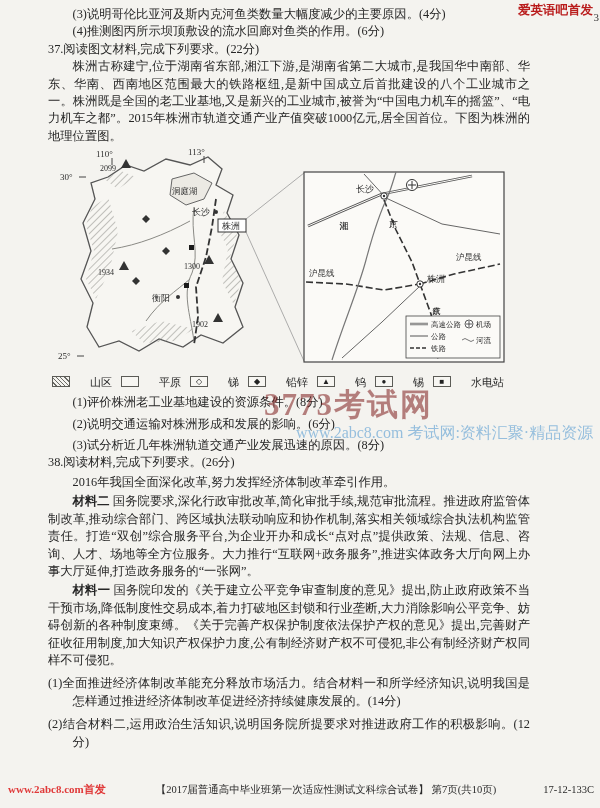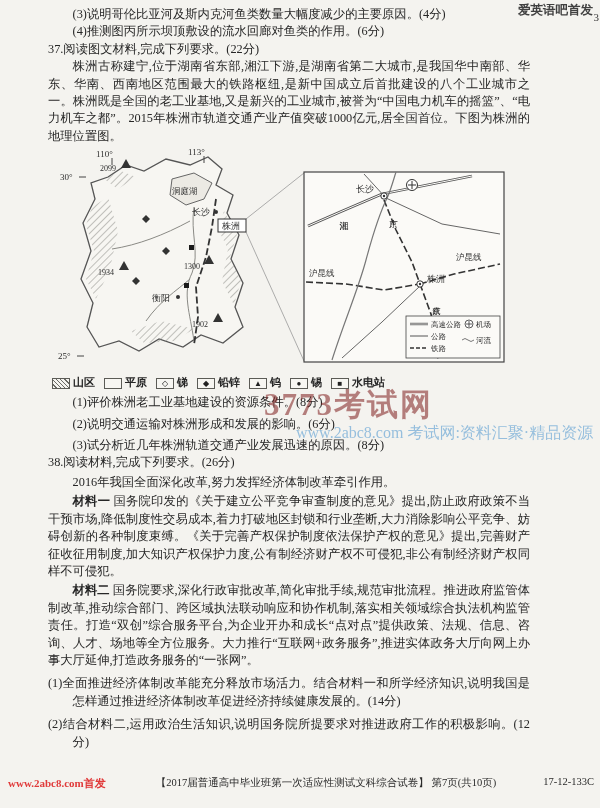--- a/index.html
+++ b/index.html
@@ -18,34 +18,34 @@
   .qsub{text-indent:2em;margin-top:4px;}
   .mt2{margin-top:2px;}
   .mt4{}
   b{font-weight:bold;}
   
   .figure{margin:4px 0 2px -2px;width:462px;height:224px;position:relative;}
   svg{display:block;}
   svg text{font-family:"Liberation Serif","DejaVu Serif",serif;fill:#2e2e2e;}
   
   .legend-bar{display:flex;align-items:center;gap:9px;margin:3px 0 5px 4px;font-size:11px;line-height:13px;}
-  .leg-item{display:inline-flex;align-items:flex-end;gap:3px;font-weight:bold;}
+  .leg-item{display:inline-flex;align-items:flex-start;gap:20px;}
   .leg-sym{display:inline-flex;align-items:center;justify-content:center;
     width:18px;height:11px;border:1px solid #5b5b56;box-sizing:border-box;
     font-size:8px;line-height:1;color:#222;background:#f7f6f2;}
   .sym-hatch{background:repeating-linear-gradient(45deg,#f4f3ef 0 2px,#6b6b66 2px 3px);}
   
   .wm{position:absolute;z-index:3;pointer-events:none;}
-  .wm-top-right{right:7px;top:2px;color:#404040;font-size:12.5px;font-weight:bold;}
+  .wm-top-right{right:7px;top:2px;color:#b91c1c;font-size:12.5px;font-weight:bold;}
   .wm-corner{right:1px;top:11px;color:#3a3a3a;font-size:11px;}
   .wm-big{left:264px;top:384px;color:#7f1d1d;opacity:.55;font-weight:bold;font-size:31px;letter-spacing:2px;}
   .wm-small{left:296px;top:423px;color:#7fb2d9;opacity:.8;font-size:16px;}
   
-  .footer{position:absolute;left:8px;right:6px;bottom:17px;z-index:2;
-    display:flex;align-items:flex-start;font-size:10.5px;white-space:nowrap;}
+  .footer{position:absolute;left:8px;right:6px;bottom:11px;z-index:2;
+    display:flex;align-items:center;font-size:10.5px;white-space:nowrap;}
   .footer .red{color:#e03a3a;font-weight:bold;font-size:11px;}
   .footer .center{margin-left:50px;color:#2a2a2a;}
   .footer .spacer{flex:1;}
   .footer .code{color:#2a2a2a;}
 </style>
 </head>
 <body>
 
 <div class="wm wm-top-right">爱英语吧首发</div>
 <div class="wm wm-corner">3</div>
@@ -207,23 +207,23 @@
     </span>
   </div>
 
   <p class="qsub">(1)评价株洲老工业基地建设的资源条件。(8分)</p>
   <p class="qsub">(2)说明交通运输对株洲形成和发展的影响。(6分)</p>
   <p class="qsub">(3)试分析近几年株洲轨道交通产业发展迅速的原因。(8分)</p>
 
   <p class="mt4">38.阅读材料,完成下列要求。(26分)</p>
   <p class="ind mt2">2016年我国全面深化改革,努力发挥经济体制改革牵引作用。</p>
 
+  <p class="ind mt2"><b>材料二</b><span>  国务院要求,深化行政审批改革,简化审批手续,规范审批流程。推进政府监管体制改革,推动综合部门、跨区域执法联动响应和协作机制,落实相关领域综合执法机构监管责任。打造“双创”综合服务平台,为企业开办和成长“点对点”提供政策、法规、信息、咨询、人才、场地等全方位服务。大力推行“互联网+政务服务”,推进实体政务大厅向网上办事大厅延伸,打造政务服务的“一张网”。</span></p>
+
   <p class="ind mt2"><b>材料一</b><span>  国务院印发的《关于建立公平竞争审查制度的意见》提出,防止政府政策不当干预市场,降低制度性交易成本,着力打破地区封锁和行业垄断,大力消除影响公平竞争、妨碍创新的各种制度束缚。《关于完善产权保护制度依法保护产权的意见》提出,完善财产征收征用制度,加大知识产权保护力度,公有制经济财产权不可侵犯,非公有制经济财产权同样不可侵犯。</span></p>
-
-  <p class="ind mt2"><b>材料二</b><span>  国务院要求,深化行政审批改革,简化审批手续,规范审批流程。推进政府监管体制改革,推动综合部门、跨区域执法联动响应和协作机制,落实相关领域综合执法机构监管责任。打造“双创”综合服务平台,为企业开办和成长“点对点”提供政策、法规、信息、咨询、人才、场地等全方位服务。大力推行“互联网+政务服务”,推进实体政务大厅向网上办事大厅延伸,打造政务服务的“一张网”。</span></p>
 
   <p class="hang">(1)全面推进经济体制改革能充分释放市场活力。结合材料一和所学经济知识,说明我国是怎样通过推进经济体制改革促进经济持续健康发展的。(14分)</p>
   <p class="hang">(2)结合材料二,运用政治生活知识,说明国务院所提要求对推进政府工作的积极影响。(12分)</p>
 
 </div>
 
 <div class="wm wm-big">3773考试网</div>
 <div class="wm wm-small">www.2abc8.com 考试网:资料汇聚·精品资源</div>
 
 <div class="footer">

